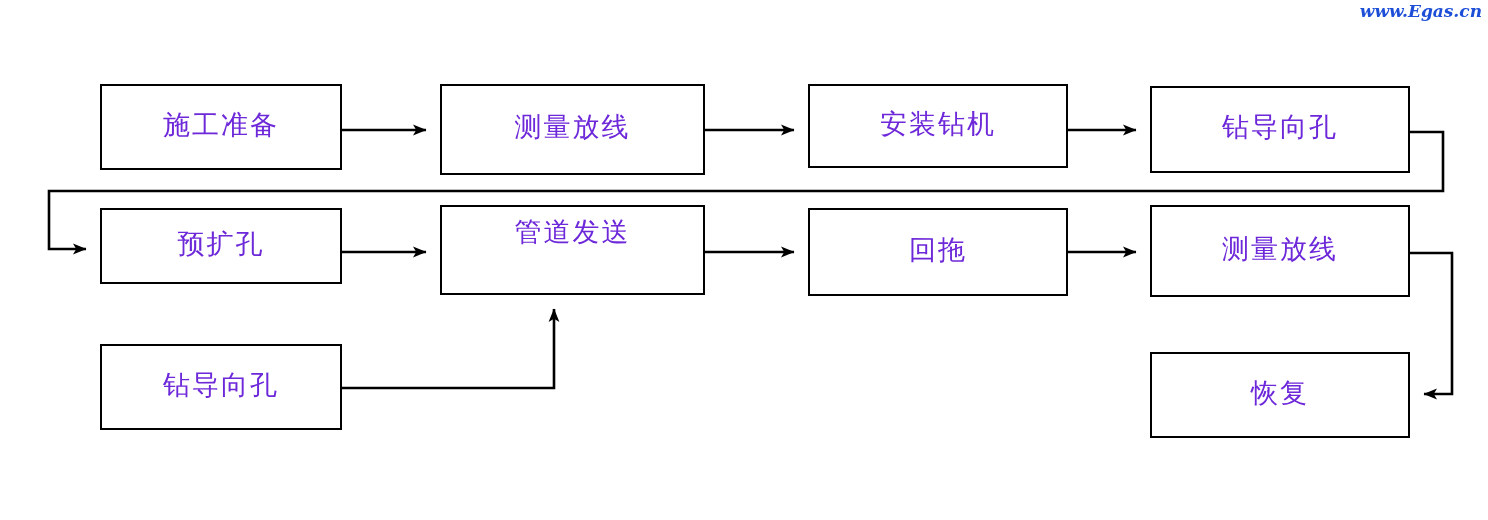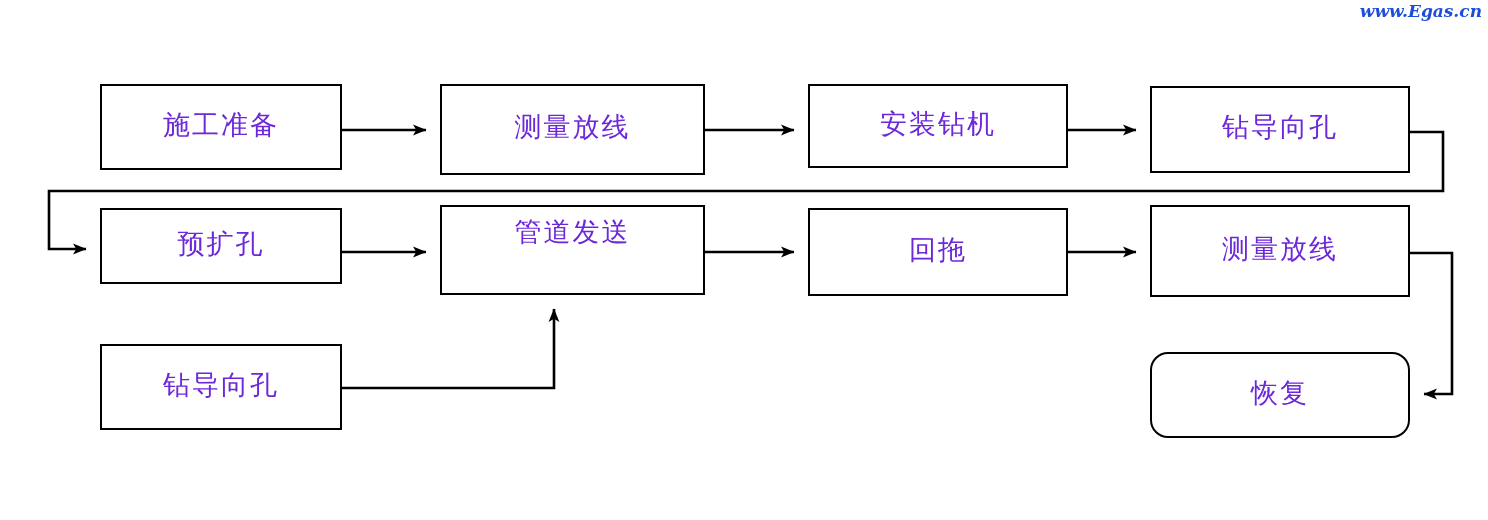--- a/index.html
+++ b/index.html
@@ -135,19 +135,19 @@
   </div>
 
   <div class="node" style="left:1150px; top:205px; width:260px; height:92px;">
     <span class="node-label">测量放线</span>
   </div>
 
   <div class="node" style="left:100px; top:344px; width:242px; height:86px;">
     <span class="node-label">钻导向孔</span>
   </div>
 
-  <div class="node" style="left:1150px; top:352px; width:260px; height:86px;border-radius:18px;">
+  <div class="node" style="left:1150px; top:352px; width:260px; height:86px;">
     <span class="node-label">恢复</span>
   </div>
 
   <div class="watermark">www.Egas.cn</div>
 
 </div>
 
 </body></html>

